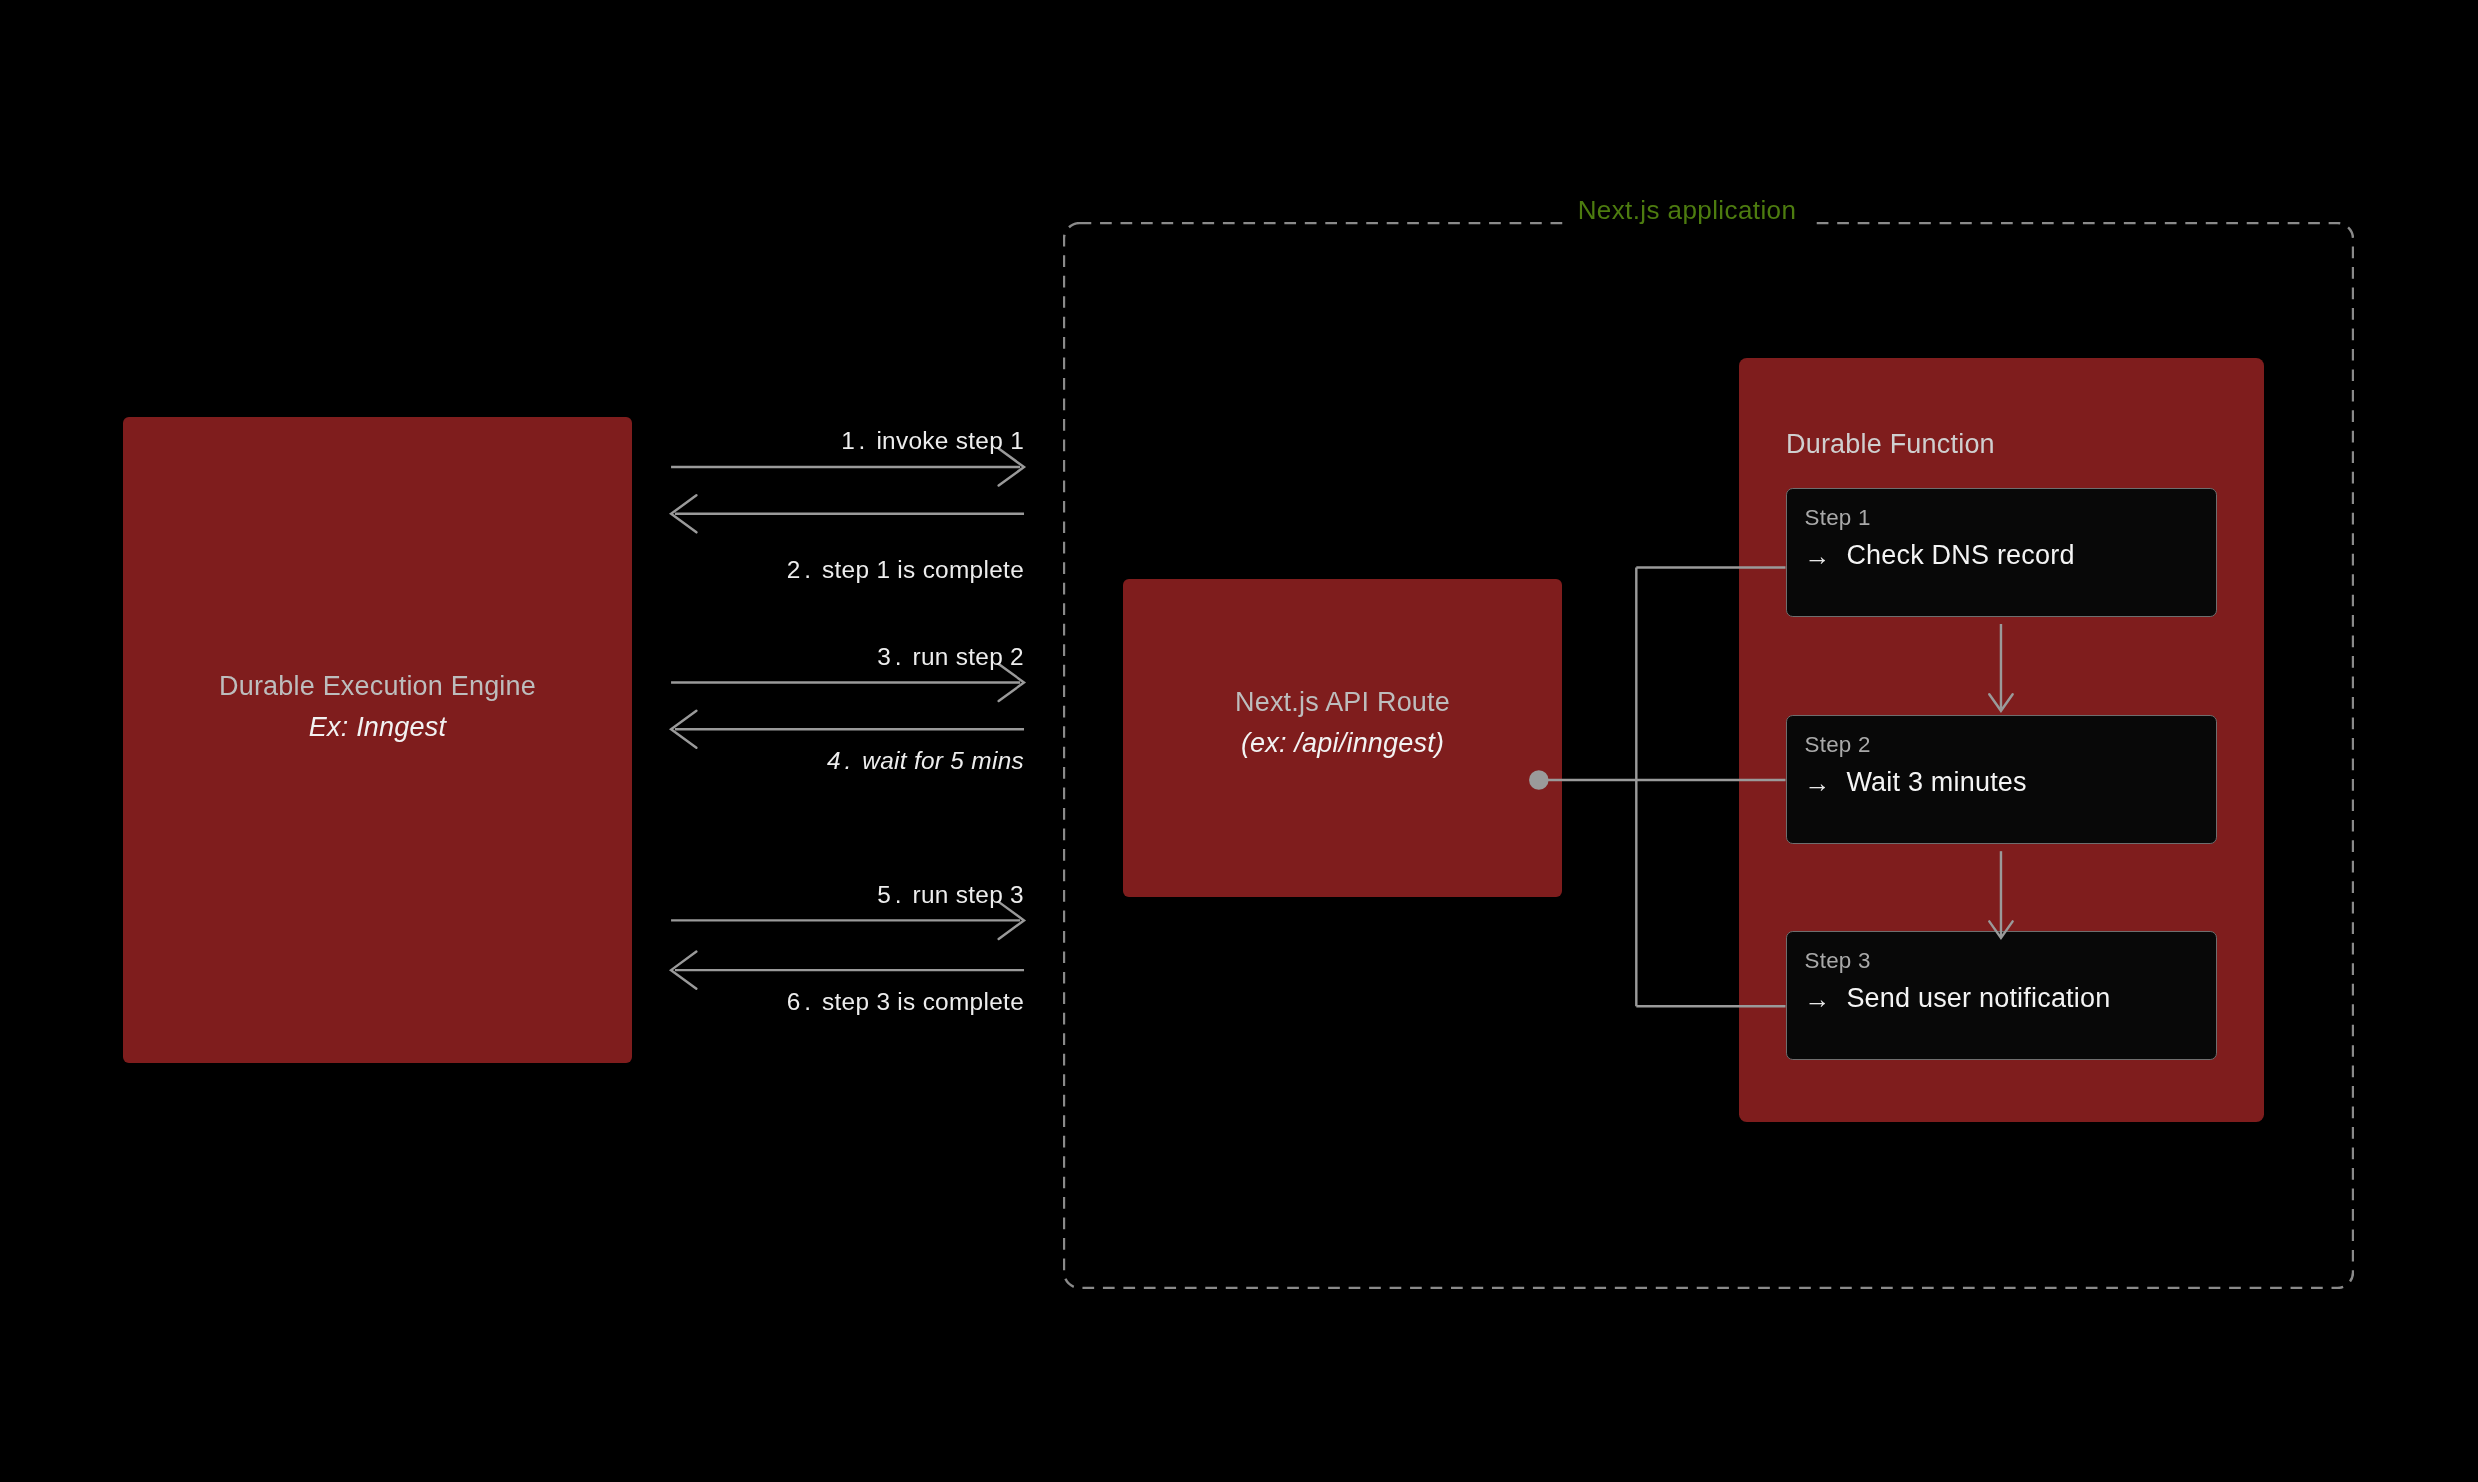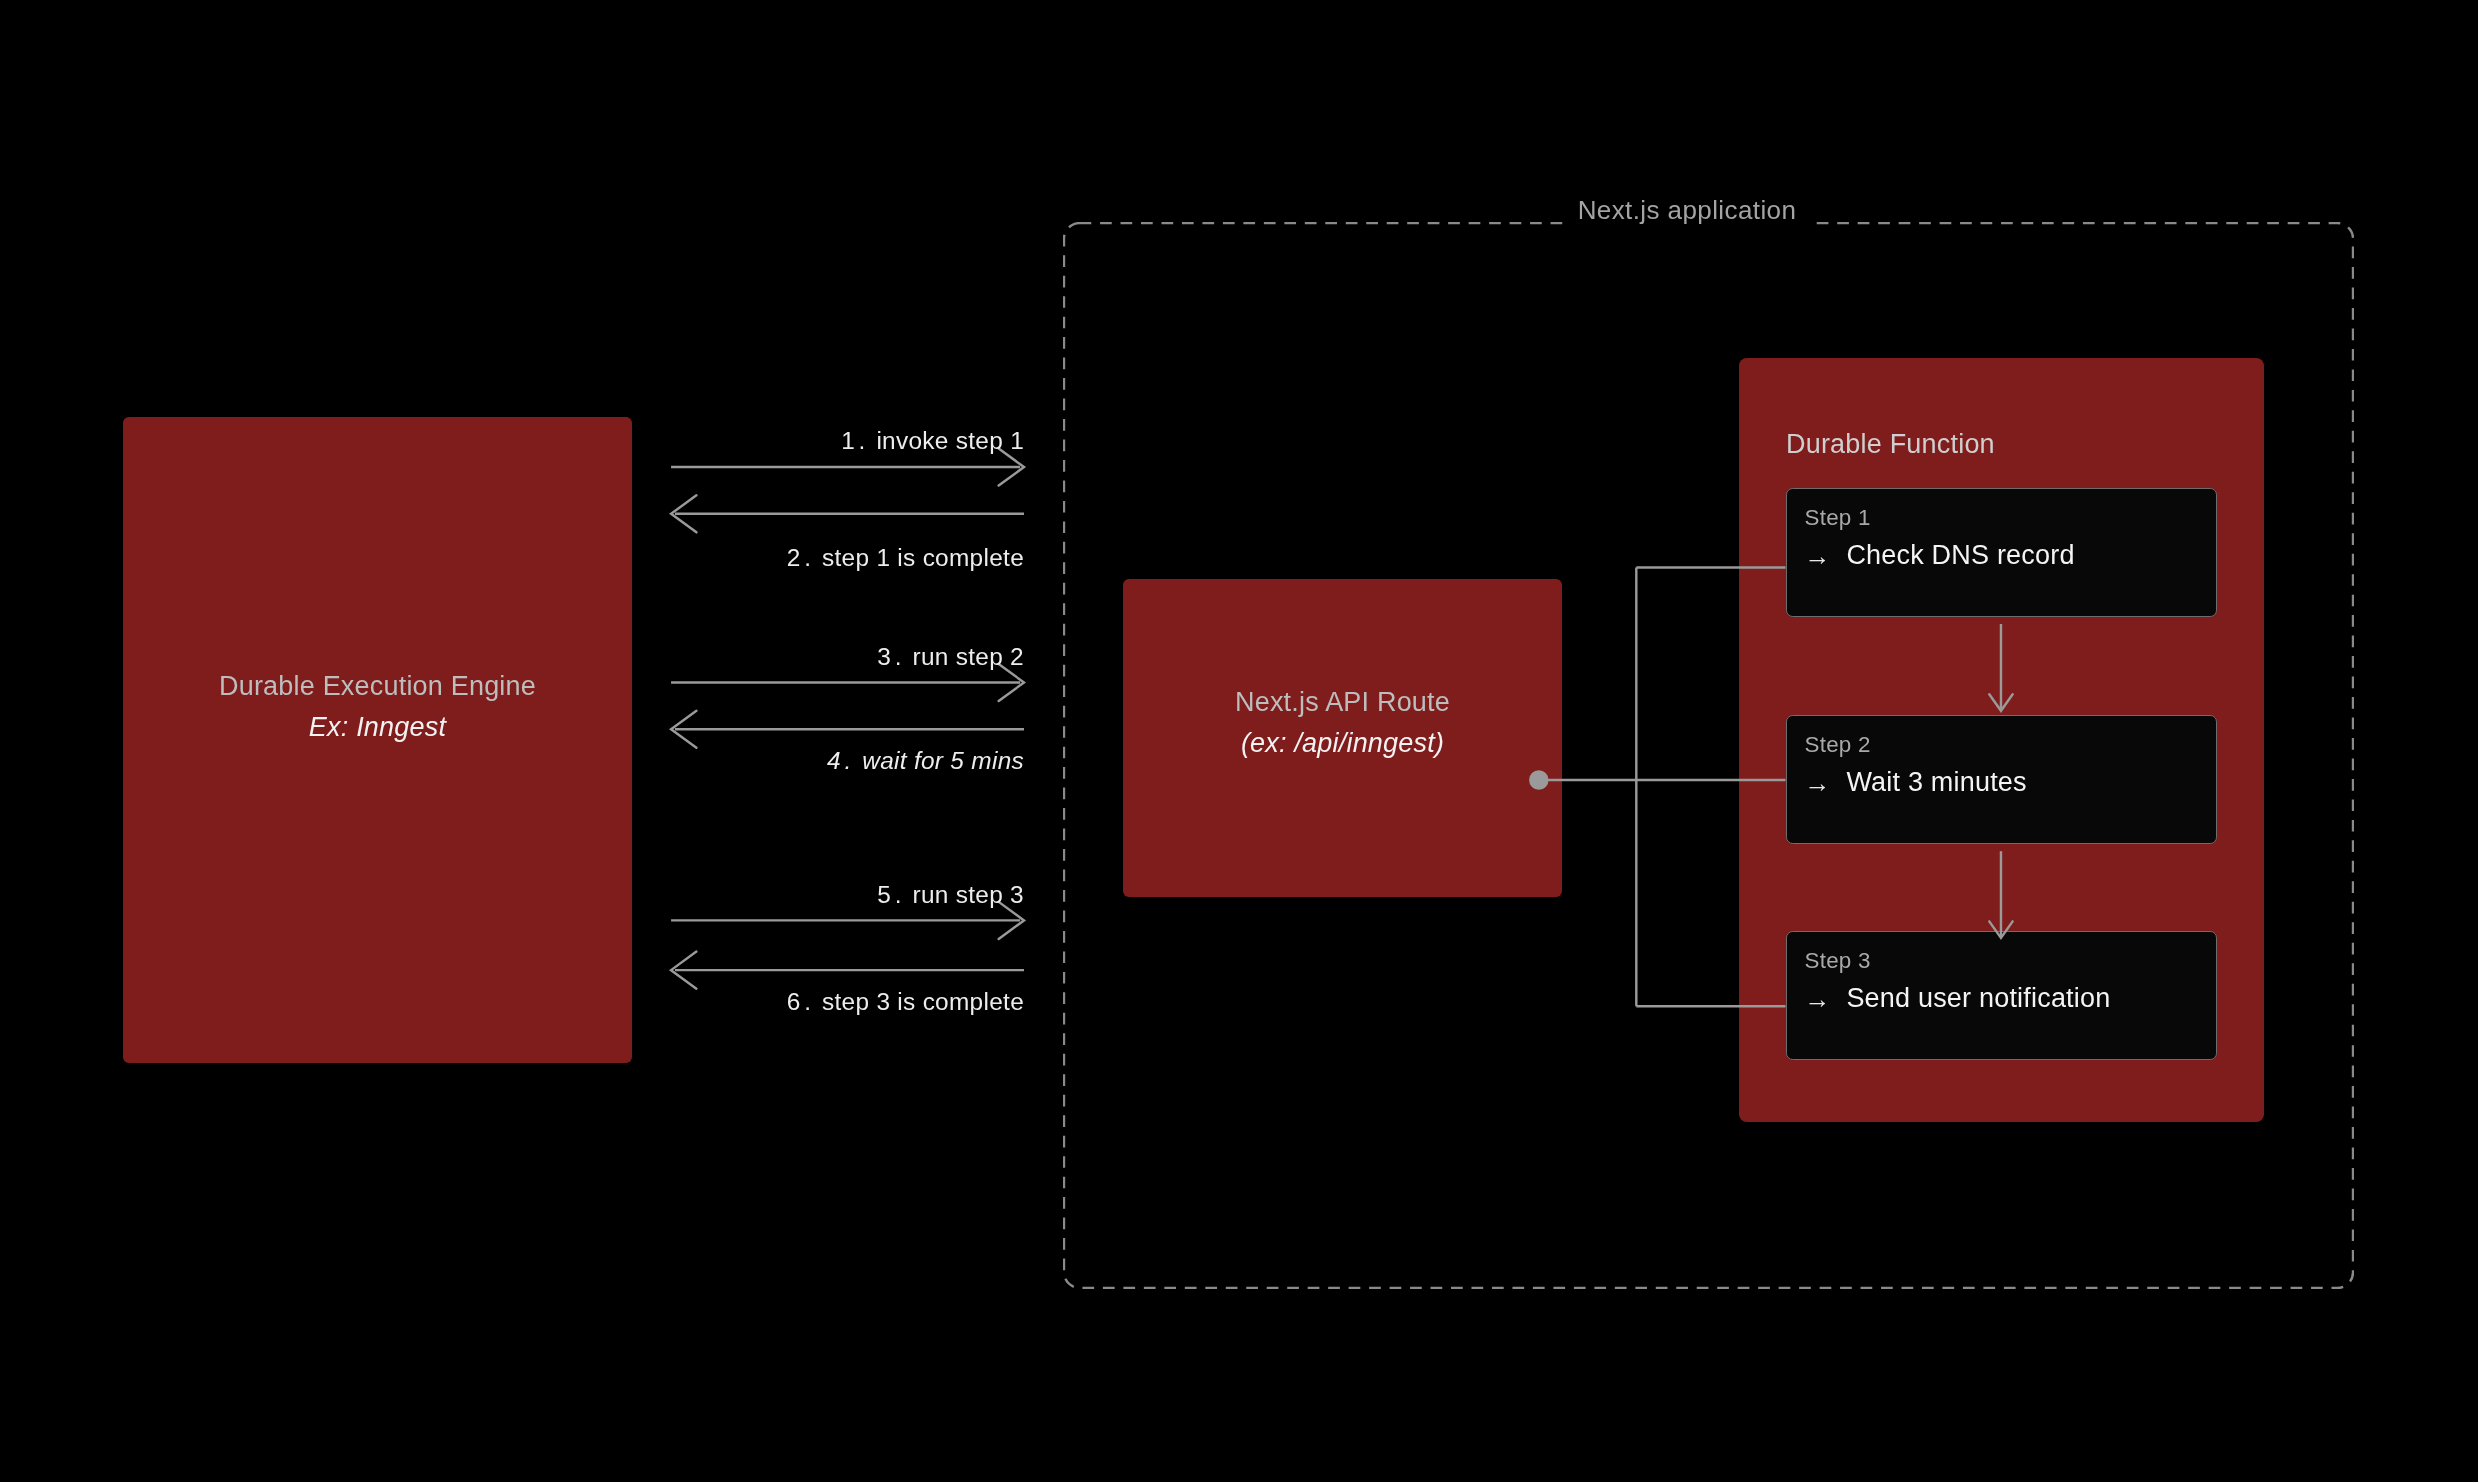--- a/index.html
+++ b/index.html
@@ -55,21 +55,21 @@
     top: 222px;
     width: 1291px;
     height: 1067px;
   }
   #app-container svg { display: block; }
 
   #app-container-title {
     position: absolute;
     left: 1564px;
     top: 195px;
-    color: #a3a3a3;
+    color: #4d7c0f;
     font-size: 26px;
     letter-spacing: 0.4px;
     background: #000000;
     padding: 0 13.7px;
     white-space: nowrap;
   }
 
   
   #engine-box {
     left: 123px;
@@ -269,21 +269,21 @@
 
     <path d="M1050 995 H692" stroke="#9a9a9a" stroke-width="2.5"></path>
     <path d="M714 976 L688 995 L714 1014" stroke="#9a9a9a" stroke-width="2.5" fill="none" stroke-linecap="round"></path>
   </svg>
 
   <div class="seq-label" style="left:671px; top:427px; width:353px;">
     <span class="seq-num">1.</span>
     <span>invoke step 1</span>
   </div>
 
-  <div class="seq-label" style="left:671px; top:544px; width:353px;">
+  <div class="seq-label" style="left:671px; top:556px; width:353px;">
     <span class="seq-num">2.</span>
     <span>step 1 is complete</span>
   </div>
 
   <div class="seq-label" style="left:671px; top:643px; width:353px;">
     <span class="seq-num">3.</span>
     <span>run step 2</span>
   </div>
 
   <div class="seq-label" style="left:671px; top:747px; width:353px;font-style:italic;">

